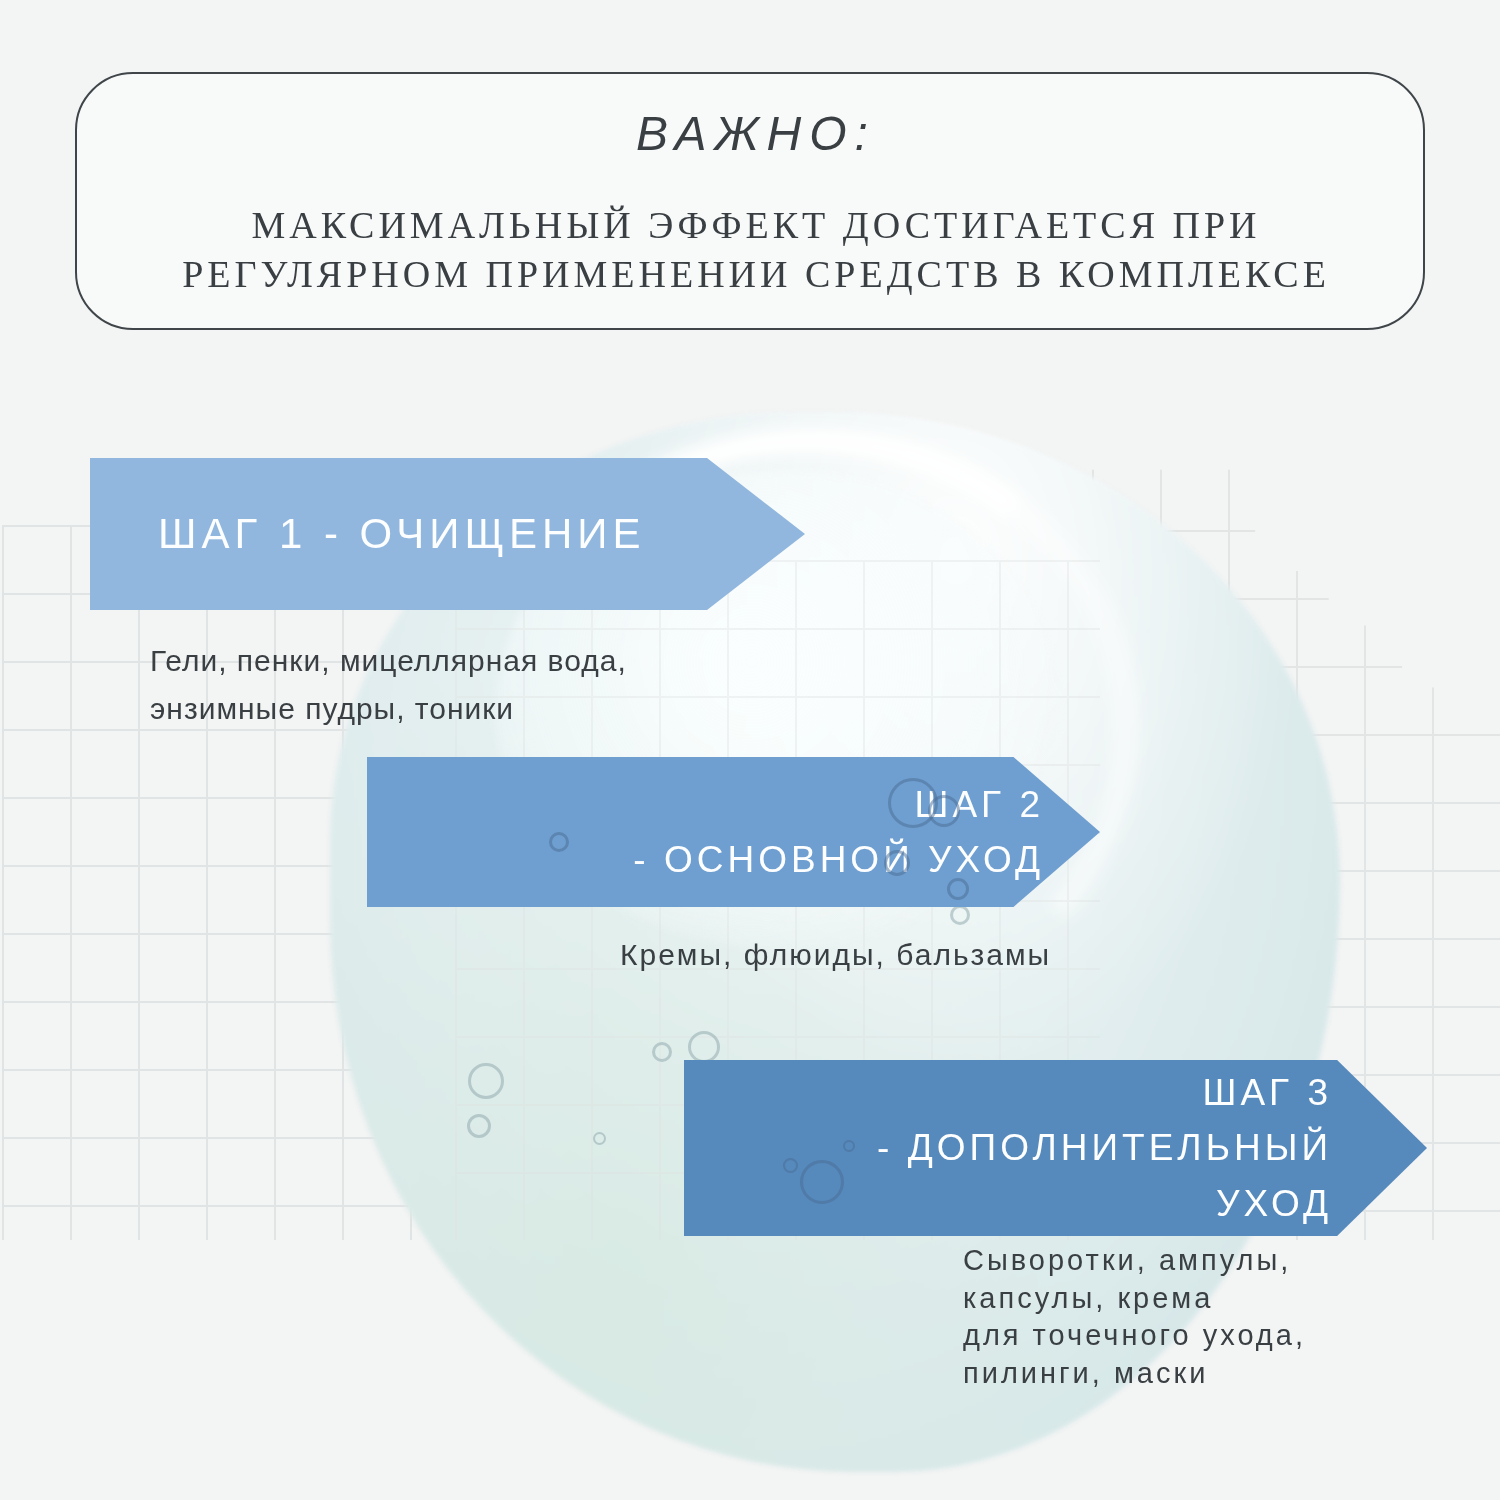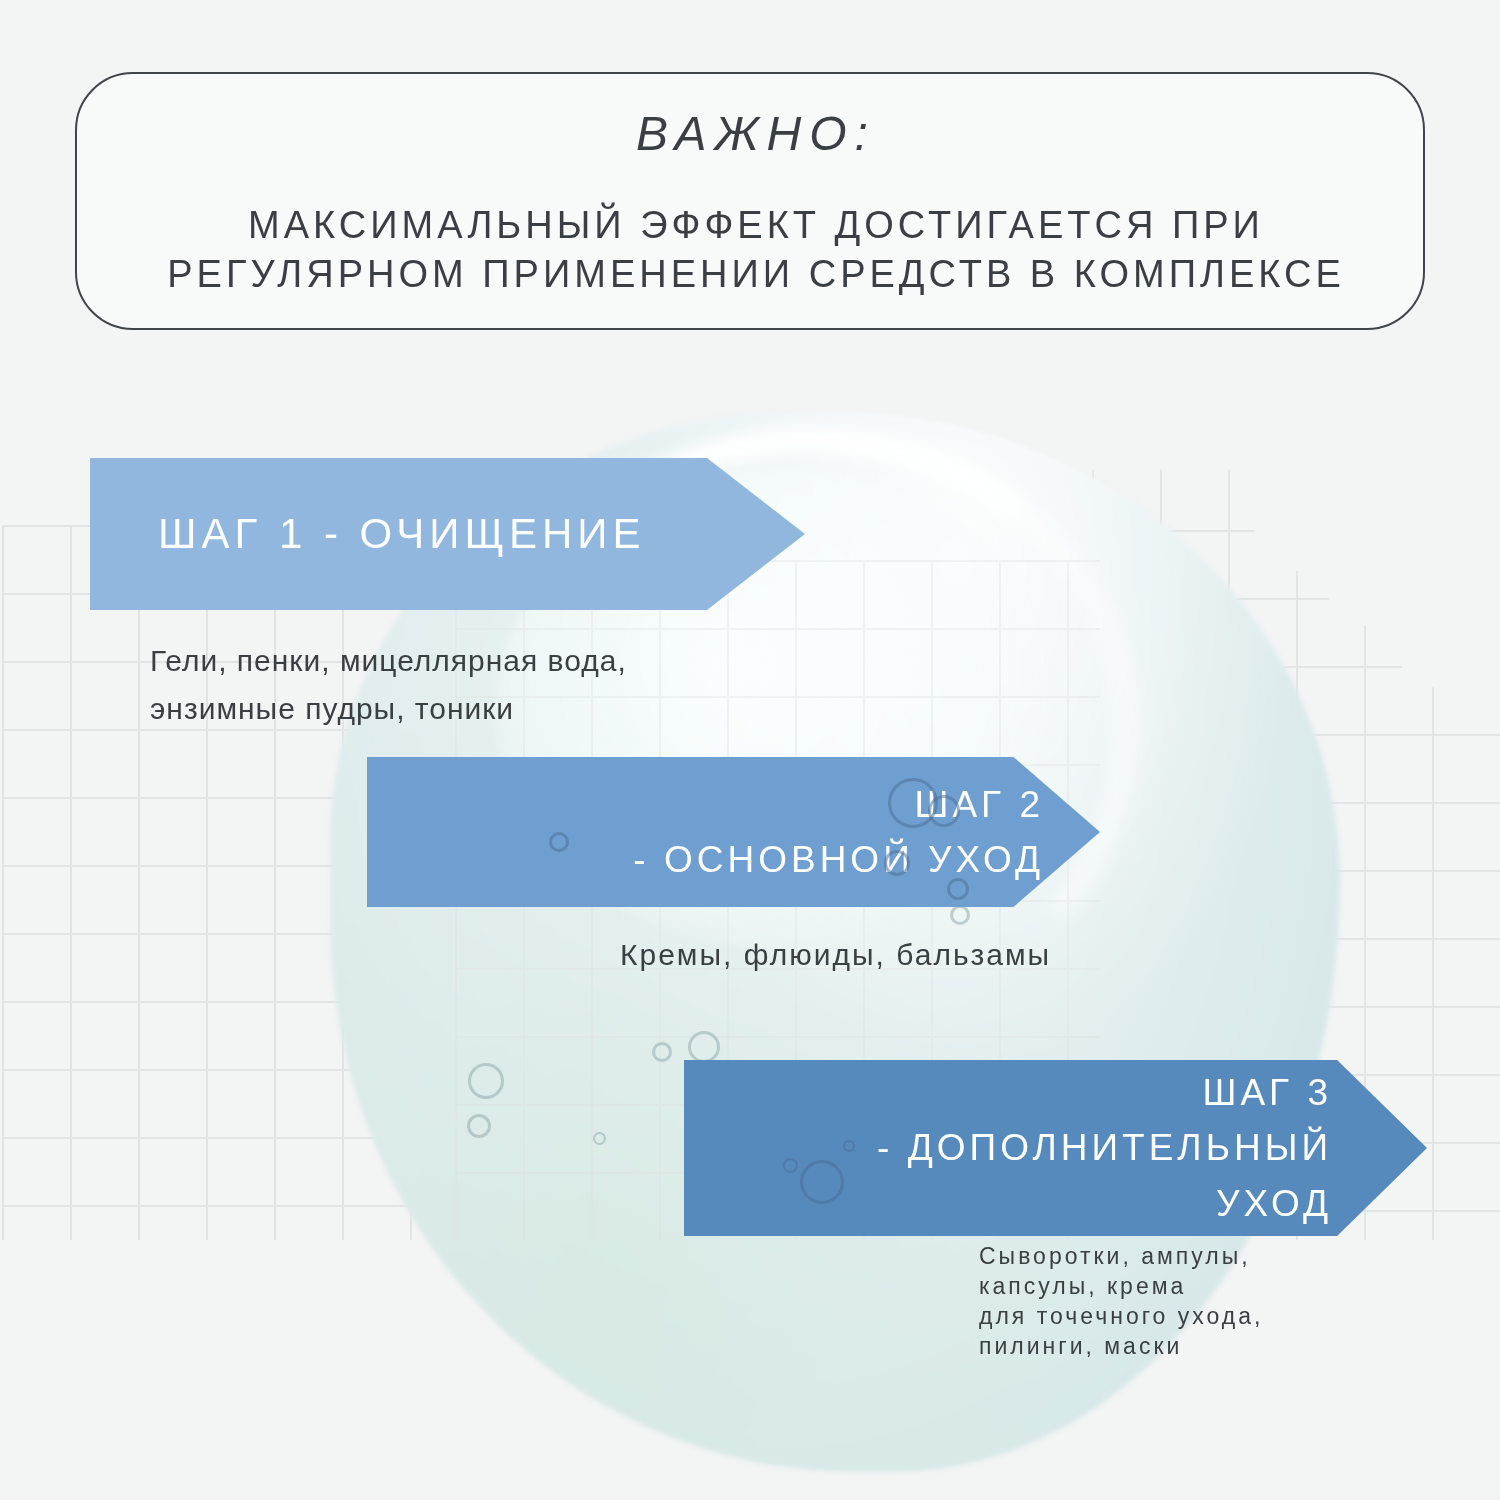--- a/index.html
+++ b/index.html
@@ -75,20 +75,21 @@
   }
   .notice-title{
     margin-top:32px;
     font-size:48px;font-style:italic;letter-spacing:8px;
     color:var(--text-dark,#3a3f43);
   }
   .notice-text{
     margin-top:40px;
     font-size:38px;line-height:1.3;letter-spacing:4px;
     color:var(--text-dark,#3a3f43);
+    font-family:Liberation Serif, serif;
   }
 
   
   .arrow{position:absolute;color:var(--arrow-text,#fdfeff);}
   .arrow-shape{position:absolute;inset:0;}
   .arrow1{left:90px;top:458px;width:715px;height:152px;}
   .arrow1 .arrow-shape{
     background:var(--arrow1,#91b7de);
     clip-path:polygon(0 0,86.3% 0,100% 50%,86.3% 100%,0 100%);
   }
@@ -108,21 +109,21 @@
     text-align:right;
   }
   .arrow1 .arrow-label{left:68px;font-size:42px;letter-spacing:5px;text-align:center;}
   .arrow2 .arrow-label{right:56px;font-size:37px;letter-spacing:4px;line-height:1.5;}
   .arrow3 .arrow-label{right:95px;font-size:37px;letter-spacing:4px;line-height:1.5;}
 
   
   .desc{position:absolute;color:var(--text-dark,#3a3f43);}
   .desc1{left:150px;top:637px;font-size:30px;line-height:1.6;letter-spacing:1px;}
   .desc2{left:620px;top:932px;font-size:30px;line-height:1.5;letter-spacing:2px;}
-  .desc3{left:963px;top:1242px;font-size:23px;line-height:1.3;letter-spacing:3px;margin-left:16px;}
+  .desc3{left:963px;top:1242px;font-size:29px;line-height:1.3;letter-spacing:3px;}
 </style>
 </head>
 <body>
 
 <div class="canvas">
 
   <div class="grid grid-left"></div>
   <div class="grid grid-right"></div>
   <div class="blob"></div>
   <div class="blob-inner"></div>

